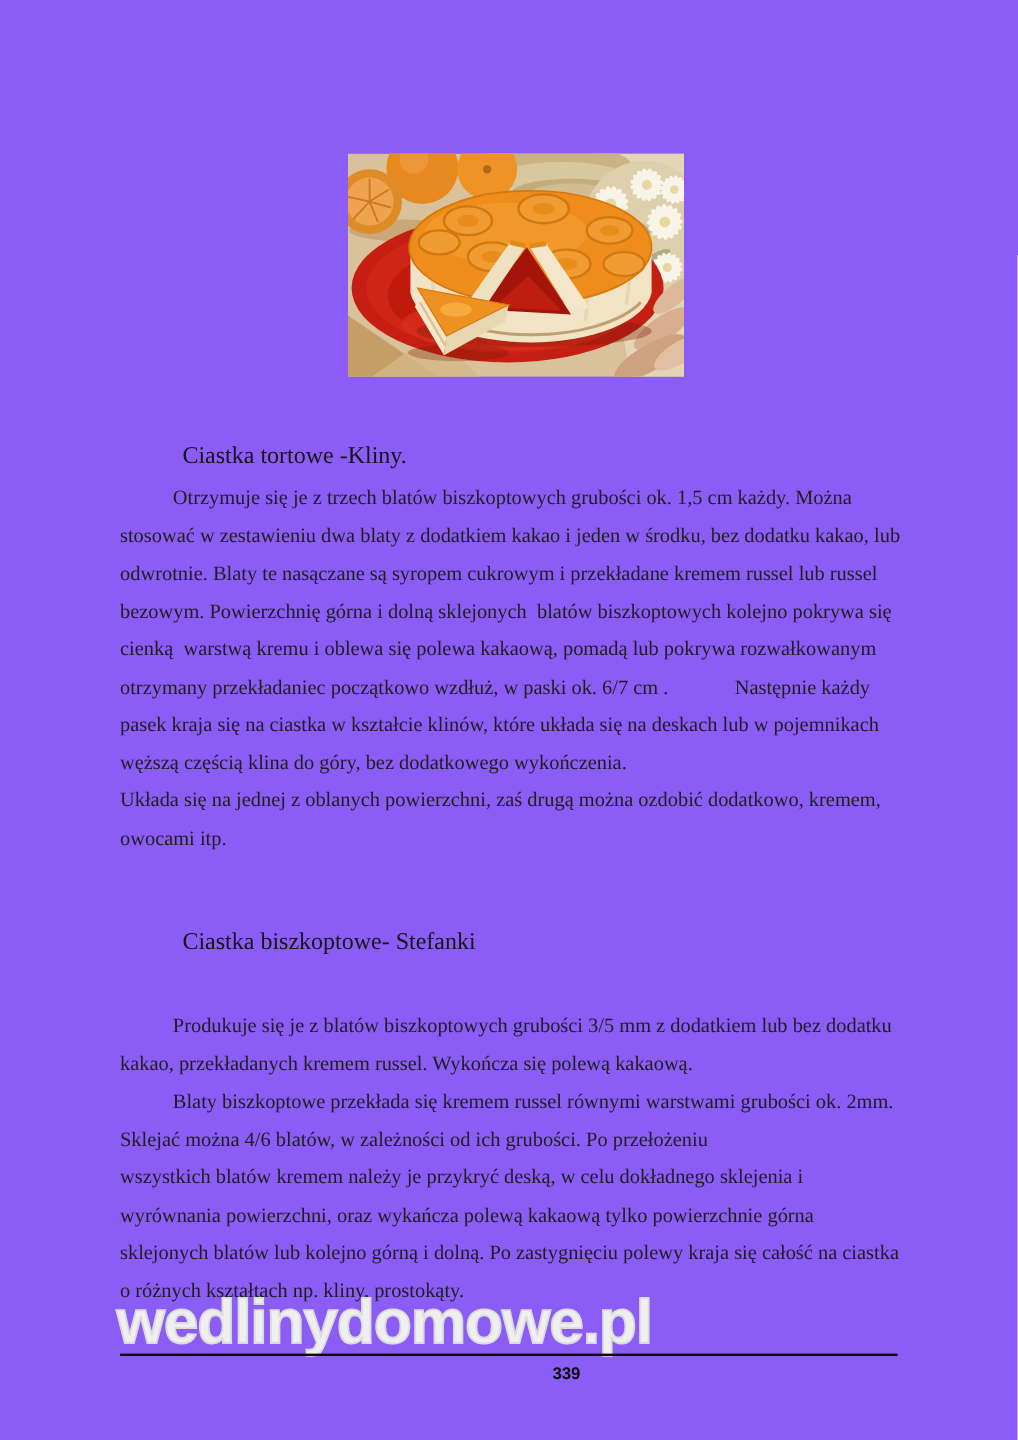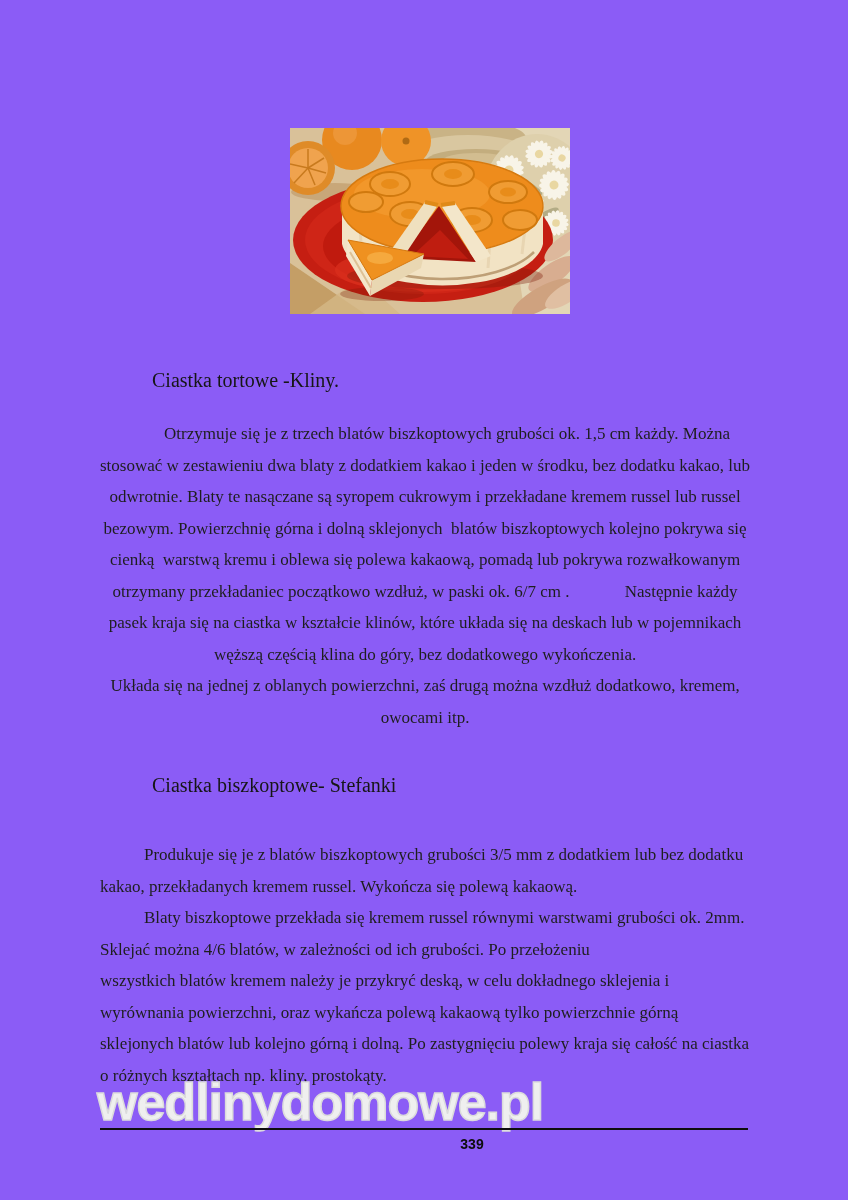--- a/index.html
+++ b/index.html
@@ -9,21 +9,21 @@
   }
   .photo{position:absolute;left:290px;top:128px;width:280px;height:186px;}
   .photo svg{display:block;width:280px;height:186px;}
   .heading{
     position:absolute;left:152px;font-size:20px;line-height:26px;white-space:pre;
     font-weight:normal;margin:0;color:#161616;
   }
   #heading-1{top:367px;}
   #heading-2{top:772px;}
   .textblock{position:absolute;left:100px;font-size:17px;color:#1e1e1e;}
-  #textblock-1{top:418px;text-align:center;}
+  #textblock-1{top:399px;}
   #textblock-2{top:839px;}
   .tline{white-space:pre;line-height:31.5px;height:31.5px;}
   .tline.indent{padding-left:44px;}
   .watermark{
     position:absolute;left:97px;top:1072px;z-index:1;white-space:nowrap;
     font-family:"Liberation Sans","DejaVu Sans",sans-serif;font-weight:bold;
     font-size:52px;letter-spacing:-1px;color:#efefef;
     -webkit-text-stroke:1.5px #dbdbdb;
   }
   .footer-line{position:absolute;left:100px;top:1128px;width:648px;height:2px;background:#0e0e0e;z-index:2;}
@@ -164,36 +164,36 @@
         <div class="tline indent">Otrzymuje się je z trzech blatów biszkoptowych grubości ok. 1,5 cm każdy. Można</div>
         <div class="tline">stosować w zestawieniu dwa blaty z dodatkiem kakao i jeden w środku, bez dodatku kakao, lub</div>
         <div class="tline">odwrotnie. Blaty te nasączane są syropem cukrowym i przekładane kremem russel lub russel</div>
         <div class="tline">bezowym. Powierzchnię górna i dolną sklejonych  blatów biszkoptowych kolejno pokrywa się</div>
         <div class="tline">cienką  warstwą kremu i oblewa się polewa kakaową, pomadą lub pokrywa rozwałkowanym</div>
         <div class="tline">otrzymany przekładaniec początkowo wzdłuż, w paski ok. 6/7 cm .             Następnie każdy</div>
         <div class="tline">pasek kraja się na ciastka w kształcie klinów, które układa się na deskach lub w pojemnikach</div>
         <div class="tline">węższą częścią klina do góry, bez dodatkowego wykończenia.</div>
       </div>
     <div>
-        <div class="tline">Układa się na jednej z oblanych powierzchni, zaś drugą można wzdłuż dodatkowo, kremem,</div>
+        <div class="tline">Układa się na jednej z oblanych powierzchni, zaś drugą można ozdobić dodatkowo, kremem,</div>
         <div class="tline">owocami itp.</div>
       </div>
   </div>
 
   <h2 class="heading" id="heading-2">Ciastka biszkoptowe- Stefanki</h2>
   <div class="textblock" id="textblock-2">
     <div>
         <div class="tline indent">Produkuje się je z blatów biszkoptowych grubości 3/5 mm z dodatkiem lub bez dodatku</div>
         <div class="tline">kakao, przekładanych kremem russel. Wykończa się polewą kakaową.</div>
       </div>
     <div>
         <div class="tline indent">Blaty biszkoptowe przekłada się kremem russel równymi warstwami grubości ok. 2mm.</div>
         <div class="tline">Sklejać można 4/6 blatów, w zależności od ich grubości. Po przełożeniu</div>
         <div class="tline">wszystkich blatów kremem należy je przykryć deską, w celu dokładnego sklejenia i</div>
-        <div class="tline">wyrównania powierzchni, oraz wykańcza polewą kakaową tylko powierzchnie górną</div>
+        <div class="tline">wyrównania powierzchni, oraz wykańcza polewą kakaową tylko powierzchnie górna</div>
         <div class="tline">sklejonych blatów lub kolejno górną i dolną. Po zastygnięciu polewy kraja się całość na ciastka</div>
         <div class="tline">o różnych kształtach np. kliny, prostokąty.</div>
       </div>
   </div>
 
   <div class="watermark">wedlinydomowe.pl</div>
   <div class="footer-line"></div>
   <div class="page-number">339</div>
 
 </div>

